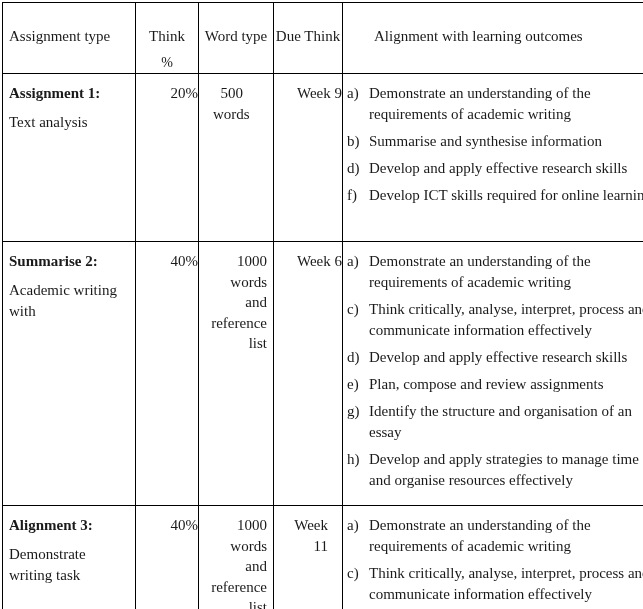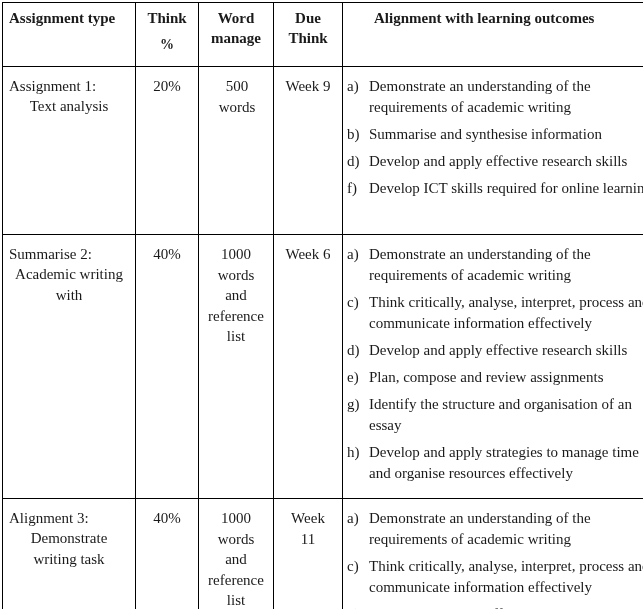--- a/index.html
+++ b/index.html
@@ -30,53 +30,53 @@
     col.c2 { width: 63px; }
     col.c3 { width: 75px; }
     col.c4 { width: 69px; }
     col.c5 { width: 320px; }
     td, th {
       border: 1.5px solid #000;
       vertical-align: top;
       padding: 0;
     }
     th {
-      font-weight: bold;
+      font-weight: normal;
       font-size: 15px;
       line-height: 20px;
       height: 64px;
       text-align: center;
-      padding-top: 5px;
+      padding-top: 23px;
       box-sizing: border-box;
     }
     th.left { text-align: left; padding-left: 6px; }
     th .pct { display: block; margin-top: 7px; font-size: 14px; }
     th.c-align {
       padding-left: 0;
       padding-right: 0;
     }
     th.outcomes-head {
       text-align: left;
       padding-left: 31px;
     }
     .type-cell {
       padding: 9px 6px 0 6px;
     }
     .type-title {
-      font-weight: normal;
+      font-weight: bold;
       display: block;
       line-height: 20px;
     }
     .type-desc {
       display: block;
       line-height: 21px;
-      text-align: center;
+      margin-top: 9px;
     }
     .center-cell {
-      text-align: center;
+      text-align: right;
       line-height: 20.5px;
       padding-top: 9px;
     }
     .outcomes-cell {
       padding: 9px 4px 6px 4px;
     }
     .outcome {
       display: flex;
       line-height: 21px;
       margin-bottom: 6px;
@@ -103,34 +103,34 @@
         <col class="c4">
         <col class="c5">
     </colgroup>
     <thead>
       <tr>
         <th class="left">Assignment type</th>
         <th class="c-align">
           <span>Think</span>
           <span class="pct">%</span>
         </th>
-        <th class="c-align">Word manage</th>
+        <th class="c-align">Word type</th>
         <th class="c-align">Due Think</th>
         <th class="outcomes-head">Alignment with learning outcomes</th>
       </tr>
     </thead>
     <tbody>
 
       <tr class="row1">
         <td class="type-cell">
           <span class="type-title">Assignment 1:</span>
           <span class="type-desc">Text analysis</span>
         </td>
         <td class="center-cell">20%</td>
-        <td class="center-cell" style="padding-left:14px;padding-right:12px;">500 words</td>
+        <td class="center-cell" style="padding-left:14px;padding-right:30px;">500 words</td>
         <td class="center-cell">Week 9</td>
         <td class="outcomes-cell">
           <div class="outcome">
             <span class="letter">a)</span>
             <span class="text">Demonstrate an understanding of the requirements of academic writing</span>
           </div>
           <div class="outcome">
             <span class="letter">b)</span>
             <span class="text">Summarise and synthesise information</span>
           </div>

